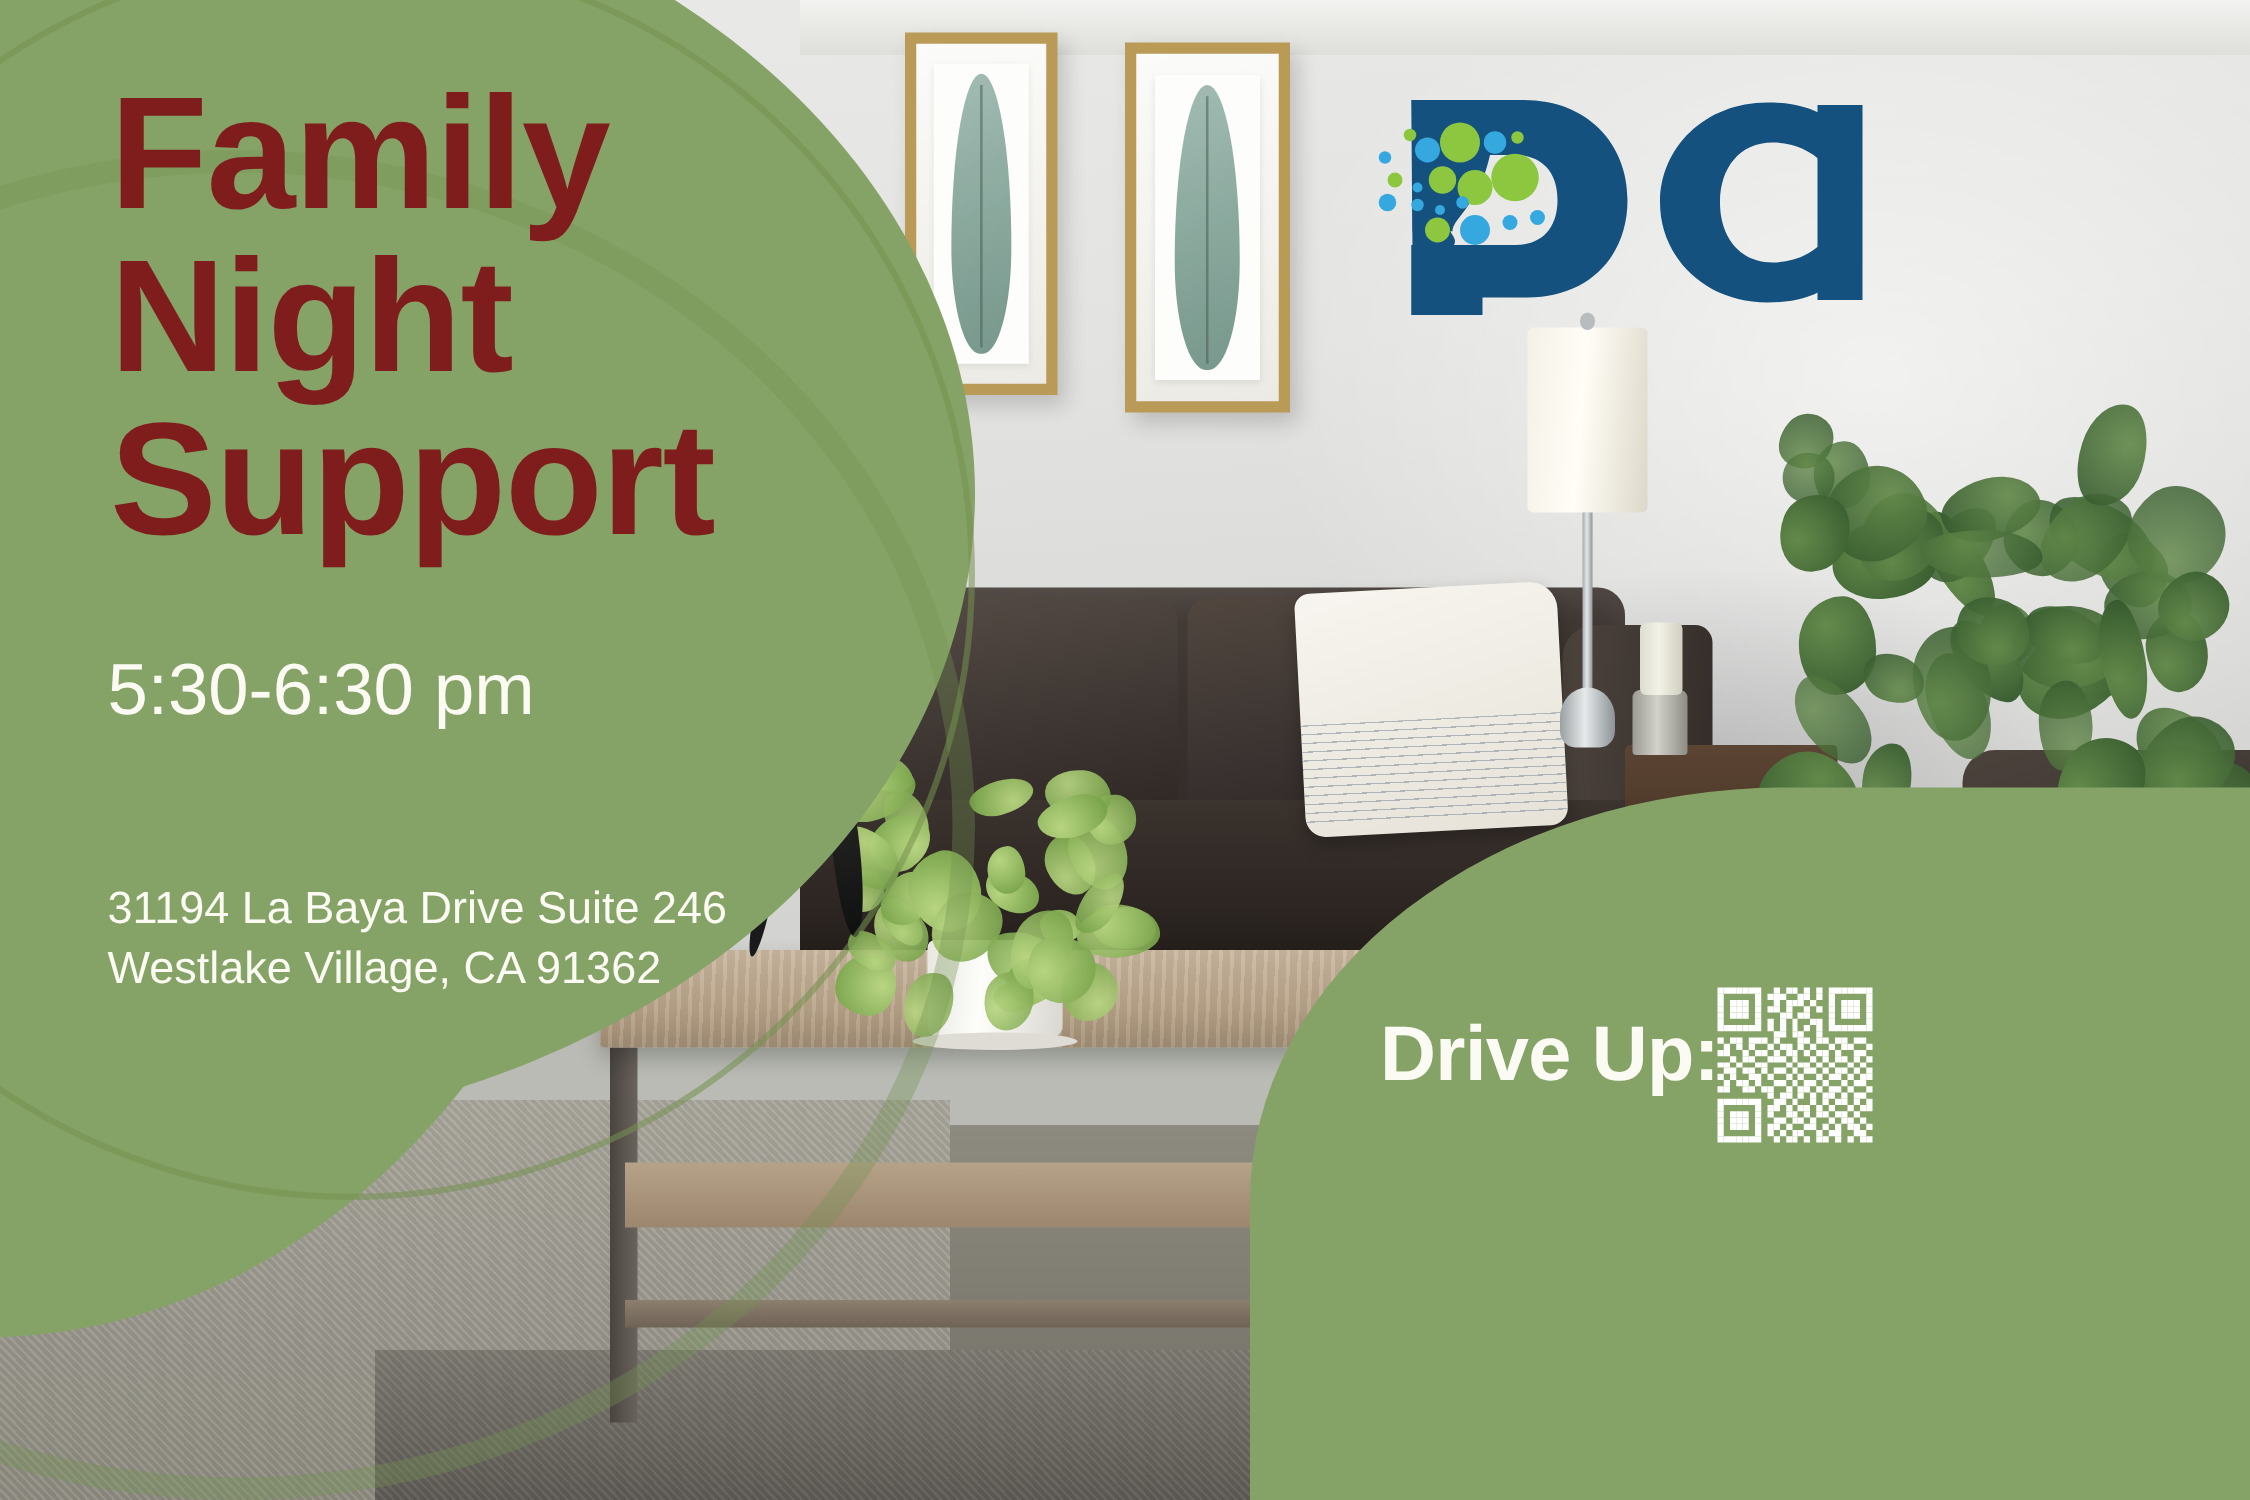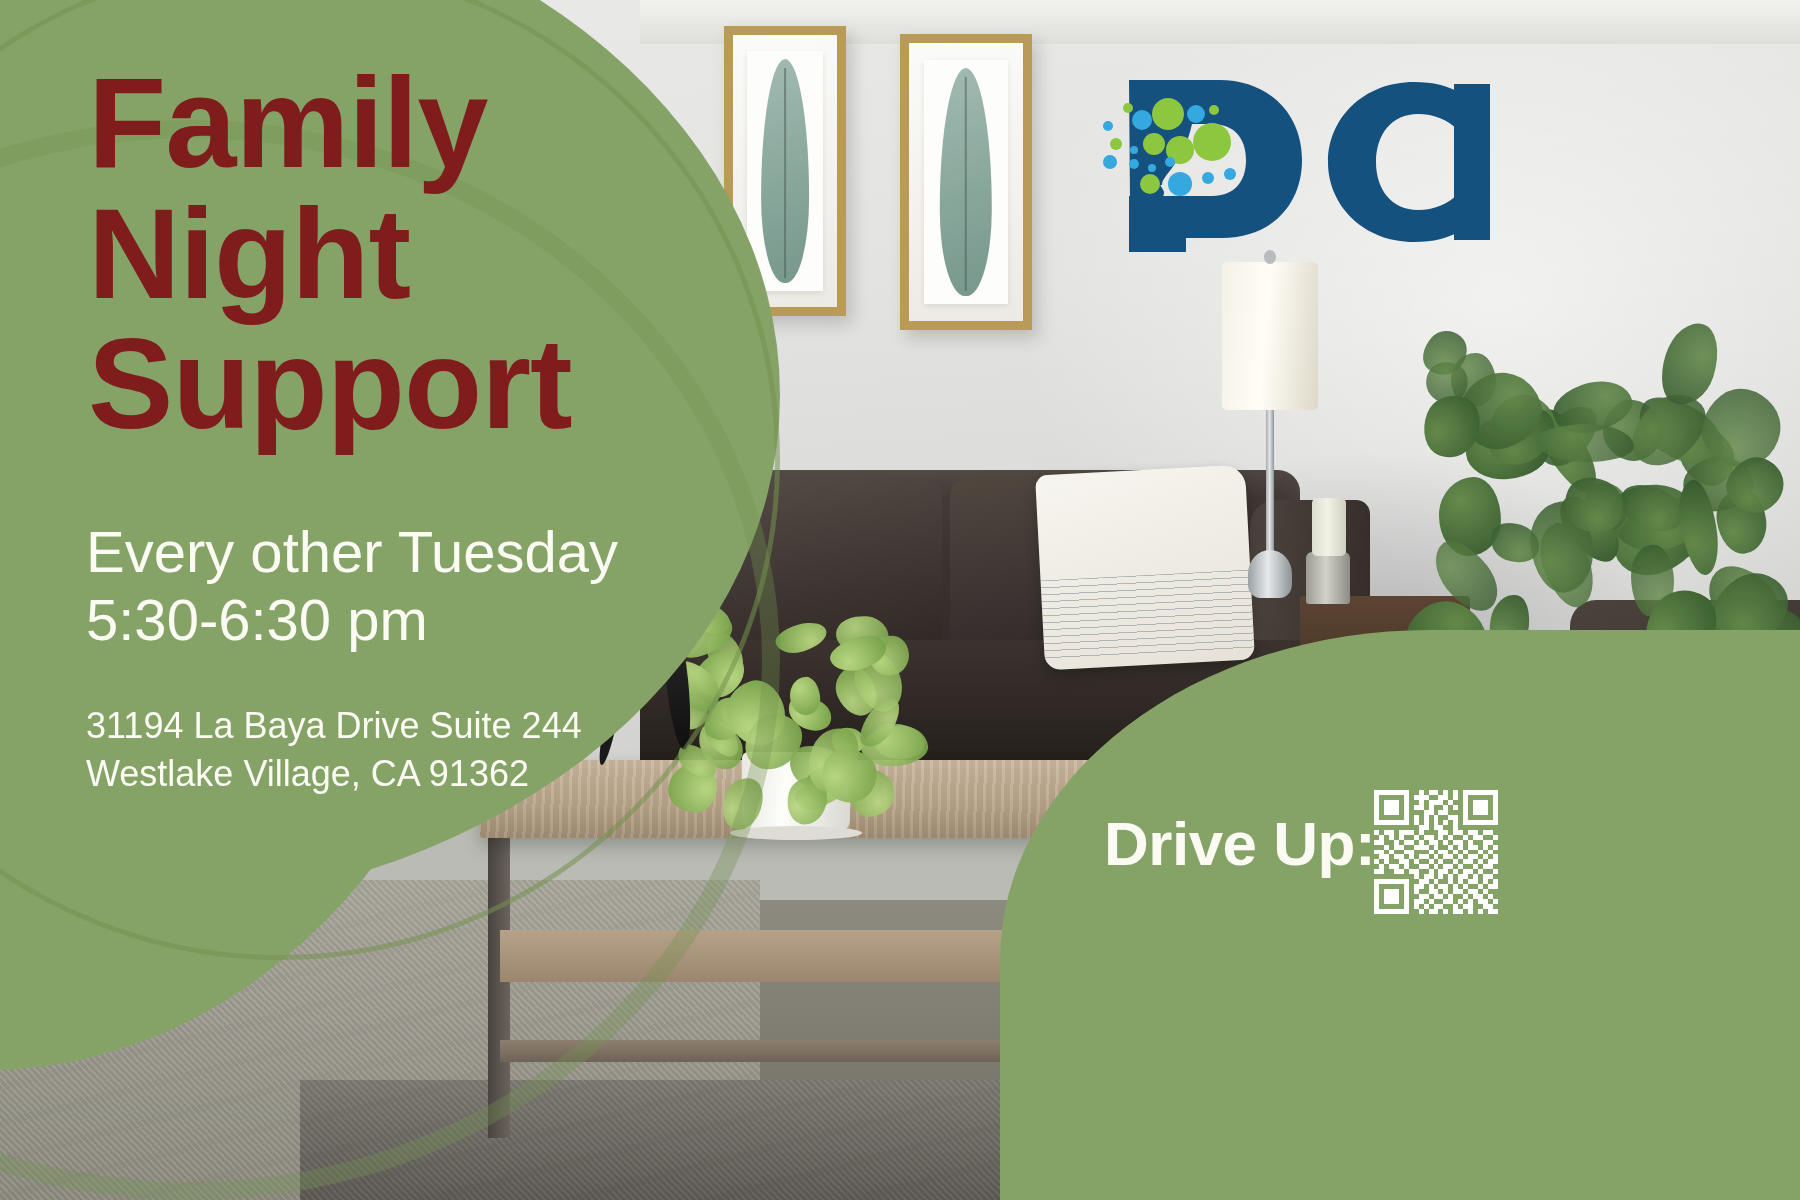--- a/index.html
+++ b/index.html
@@ -493,26 +493,25 @@
   <div class="green-arc2"></div>
   <div class="green-corner"></div>
 
   <div class="title">
     <span>Family</span>
     <span>Night</span>
     <span>Support</span>
   </div>
 
   <div class="when">
-    <span>Every other Tuesday</span>
     <span>5:30-6:30 pm</span>
   </div>
 
   <div class="address">
-    <span>31194 La Baya Drive Suite 244</span>
+    <span>31194 La Baya Drive Suite 246</span>
     <span>Westlake Village, CA 91362</span>
   </div>
 
   <div class="logo">
     <svg viewBox="0 0 400 210" xmlns="http://www.w3.org/2000/svg">
 
       <g>
         <path d="M35 24 H125 C175 24 208 58 208 104 C208 150 176 182 128 182 H92 V196 H35 V140 H118
                  C140 140 152 126 152 104 C152 82 140 68 118 68 H96
                  C92 84 86 96 76 110 C70 118 66 122 66 127 C66 131 70 133 70 137

